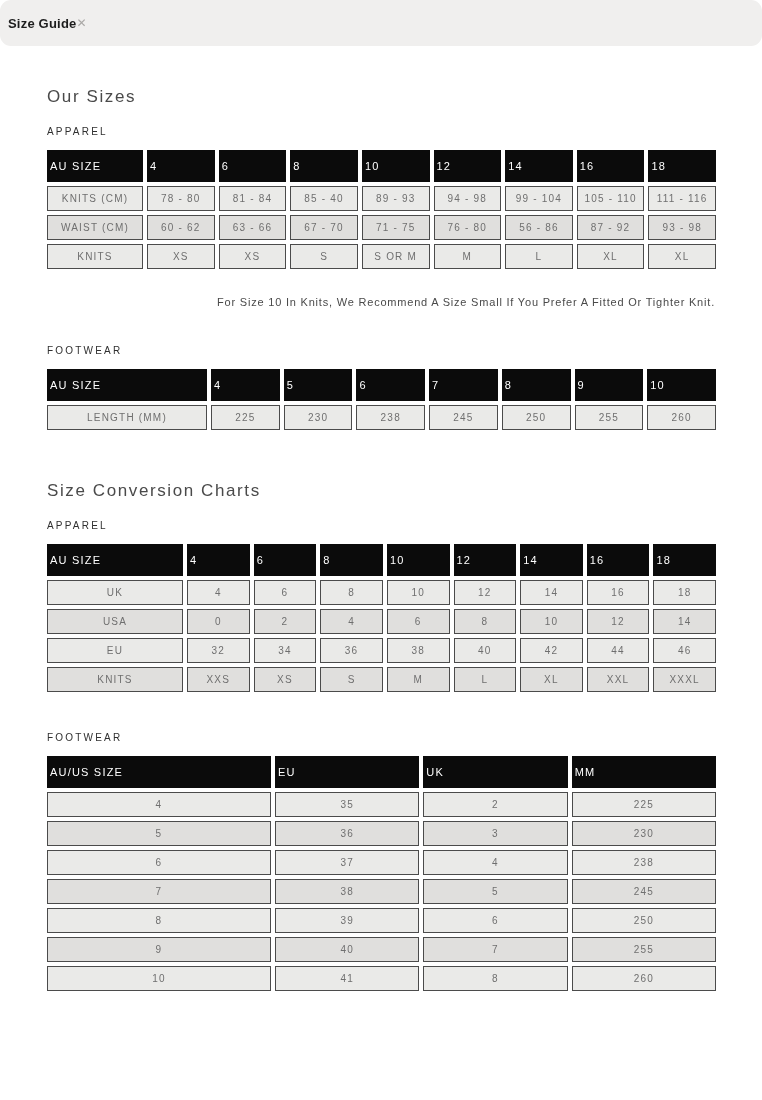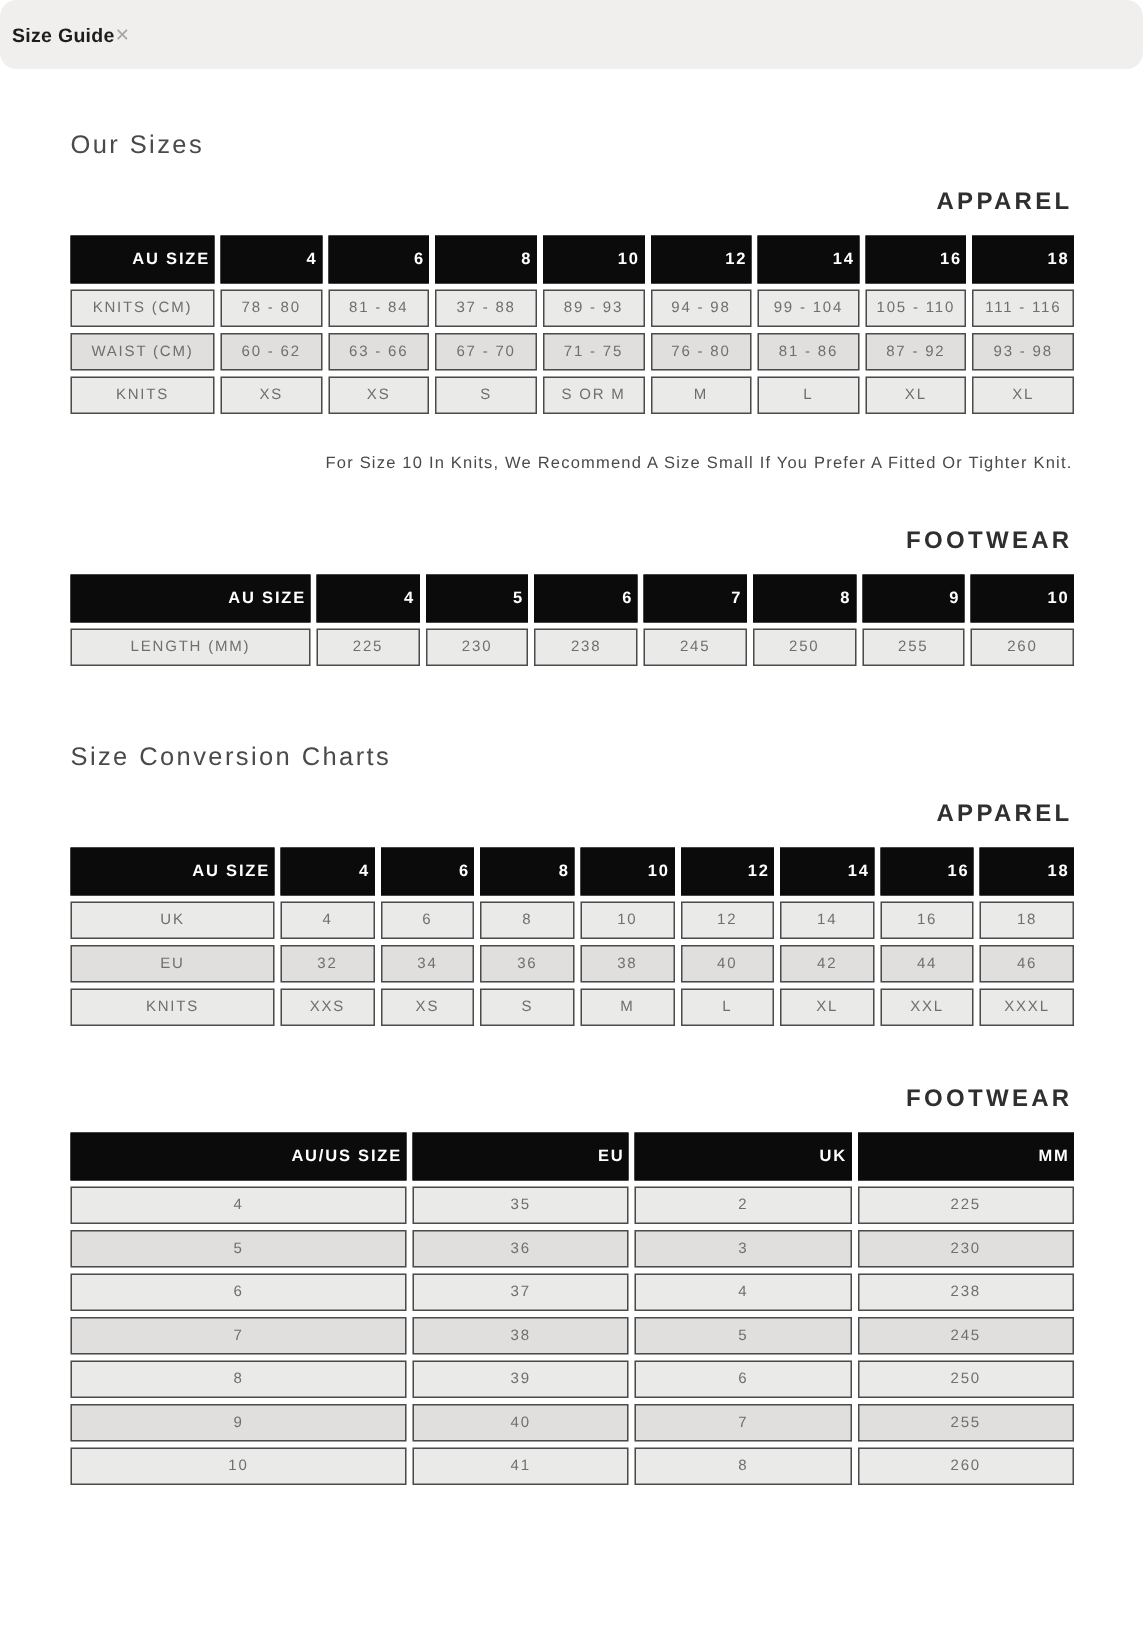--- a/index.html
+++ b/index.html
@@ -41,27 +41,26 @@
 
   .eyebrow {
     font-size: 17px;
     letter-spacing: 1.6px;
     color: #4a4a4a;
     margin: 0;
   }
   .eyebrow.our-sizes { padding-top: 41px; }
   .eyebrow.conversion { padding-top: 47px; }
   .section-title {
-    font-size: 16px;
-    font-weight: bold;
+    font-size: 10px;
+    font-weight: normal;
     letter-spacing: 2.2px;
     color: #2f2f2f;
     margin: 0;
     padding-top: 19px;
-    text-align: right;
   }
   .knits-note {
     font-size: 11px;
     letter-spacing: 0.8px;
     color: #4a4a4a;
     margin: 0;
     padding-top: 23px;
     text-align: right;
   }
 
@@ -70,26 +69,26 @@
     border-spacing: 4px;
     table-layout: fixed;
     width: 677px;
     margin-left: -4px;
     margin-top: 9px;
   }
   table.size-table th {
     background: #0b0b0b;
     border: 1px solid #0b0b0b;
     color: #ffffff;
-    font-weight: bold;
+    font-weight: normal;
     font-size: 11px;
     letter-spacing: 1.2px;
     height: 32px;
     padding: 0 2px;
-    text-align: right;
+    text-align: left;
   }
   table.size-table td {
     background: #eaeae8;
     border: 1px solid #4b4b4b;
     color: #6f6f6f;
     font-size: 10px;
     letter-spacing: 1.2px;
     height: 25px;
     padding: 0 2px;
     text-align: center;
@@ -128,35 +127,35 @@
           <th>14</th>
           <th>16</th>
           <th>18</th>
         </tr>
       </thead>
       <tbody>
         <tr>
           <td>KNITS (CM)</td>
           <td>78 - 80</td>
           <td>81 - 84</td>
-          <td>37 - 88</td>
+          <td>85 - 40</td>
           <td>89 - 93</td>
           <td>94 - 98</td>
           <td>99 - 104</td>
           <td>105 - 110</td>
           <td>111 - 116</td>
         </tr>
         <tr>
           <td>WAIST (CM)</td>
           <td>60 - 62</td>
           <td>63 - 66</td>
           <td>67 - 70</td>
           <td>71 - 75</td>
           <td>76 - 80</td>
-          <td>81 - 86</td>
+          <td>56 - 86</td>
           <td>87 - 92</td>
           <td>93 - 98</td>
         </tr>
         <tr>
           <td>KNITS</td>
           <td>XS</td>
           <td>XS</td>
           <td>S</td>
           <td>S OR M</td>
           <td>M</td>
@@ -220,20 +219,31 @@
           <td>4</td>
           <td>6</td>
           <td>8</td>
           <td>10</td>
           <td>12</td>
           <td>14</td>
           <td>16</td>
           <td>18</td>
         </tr>
         <tr>
+          <td>USA</td>
+          <td>0</td>
+          <td>2</td>
+          <td>4</td>
+          <td>6</td>
+          <td>8</td>
+          <td>10</td>
+          <td>12</td>
+          <td>14</td>
+        </tr>
+        <tr>
           <td>EU</td>
           <td>32</td>
           <td>34</td>
           <td>36</td>
           <td>38</td>
           <td>40</td>
           <td>42</td>
           <td>44</td>
           <td>46</td>
         </tr>

